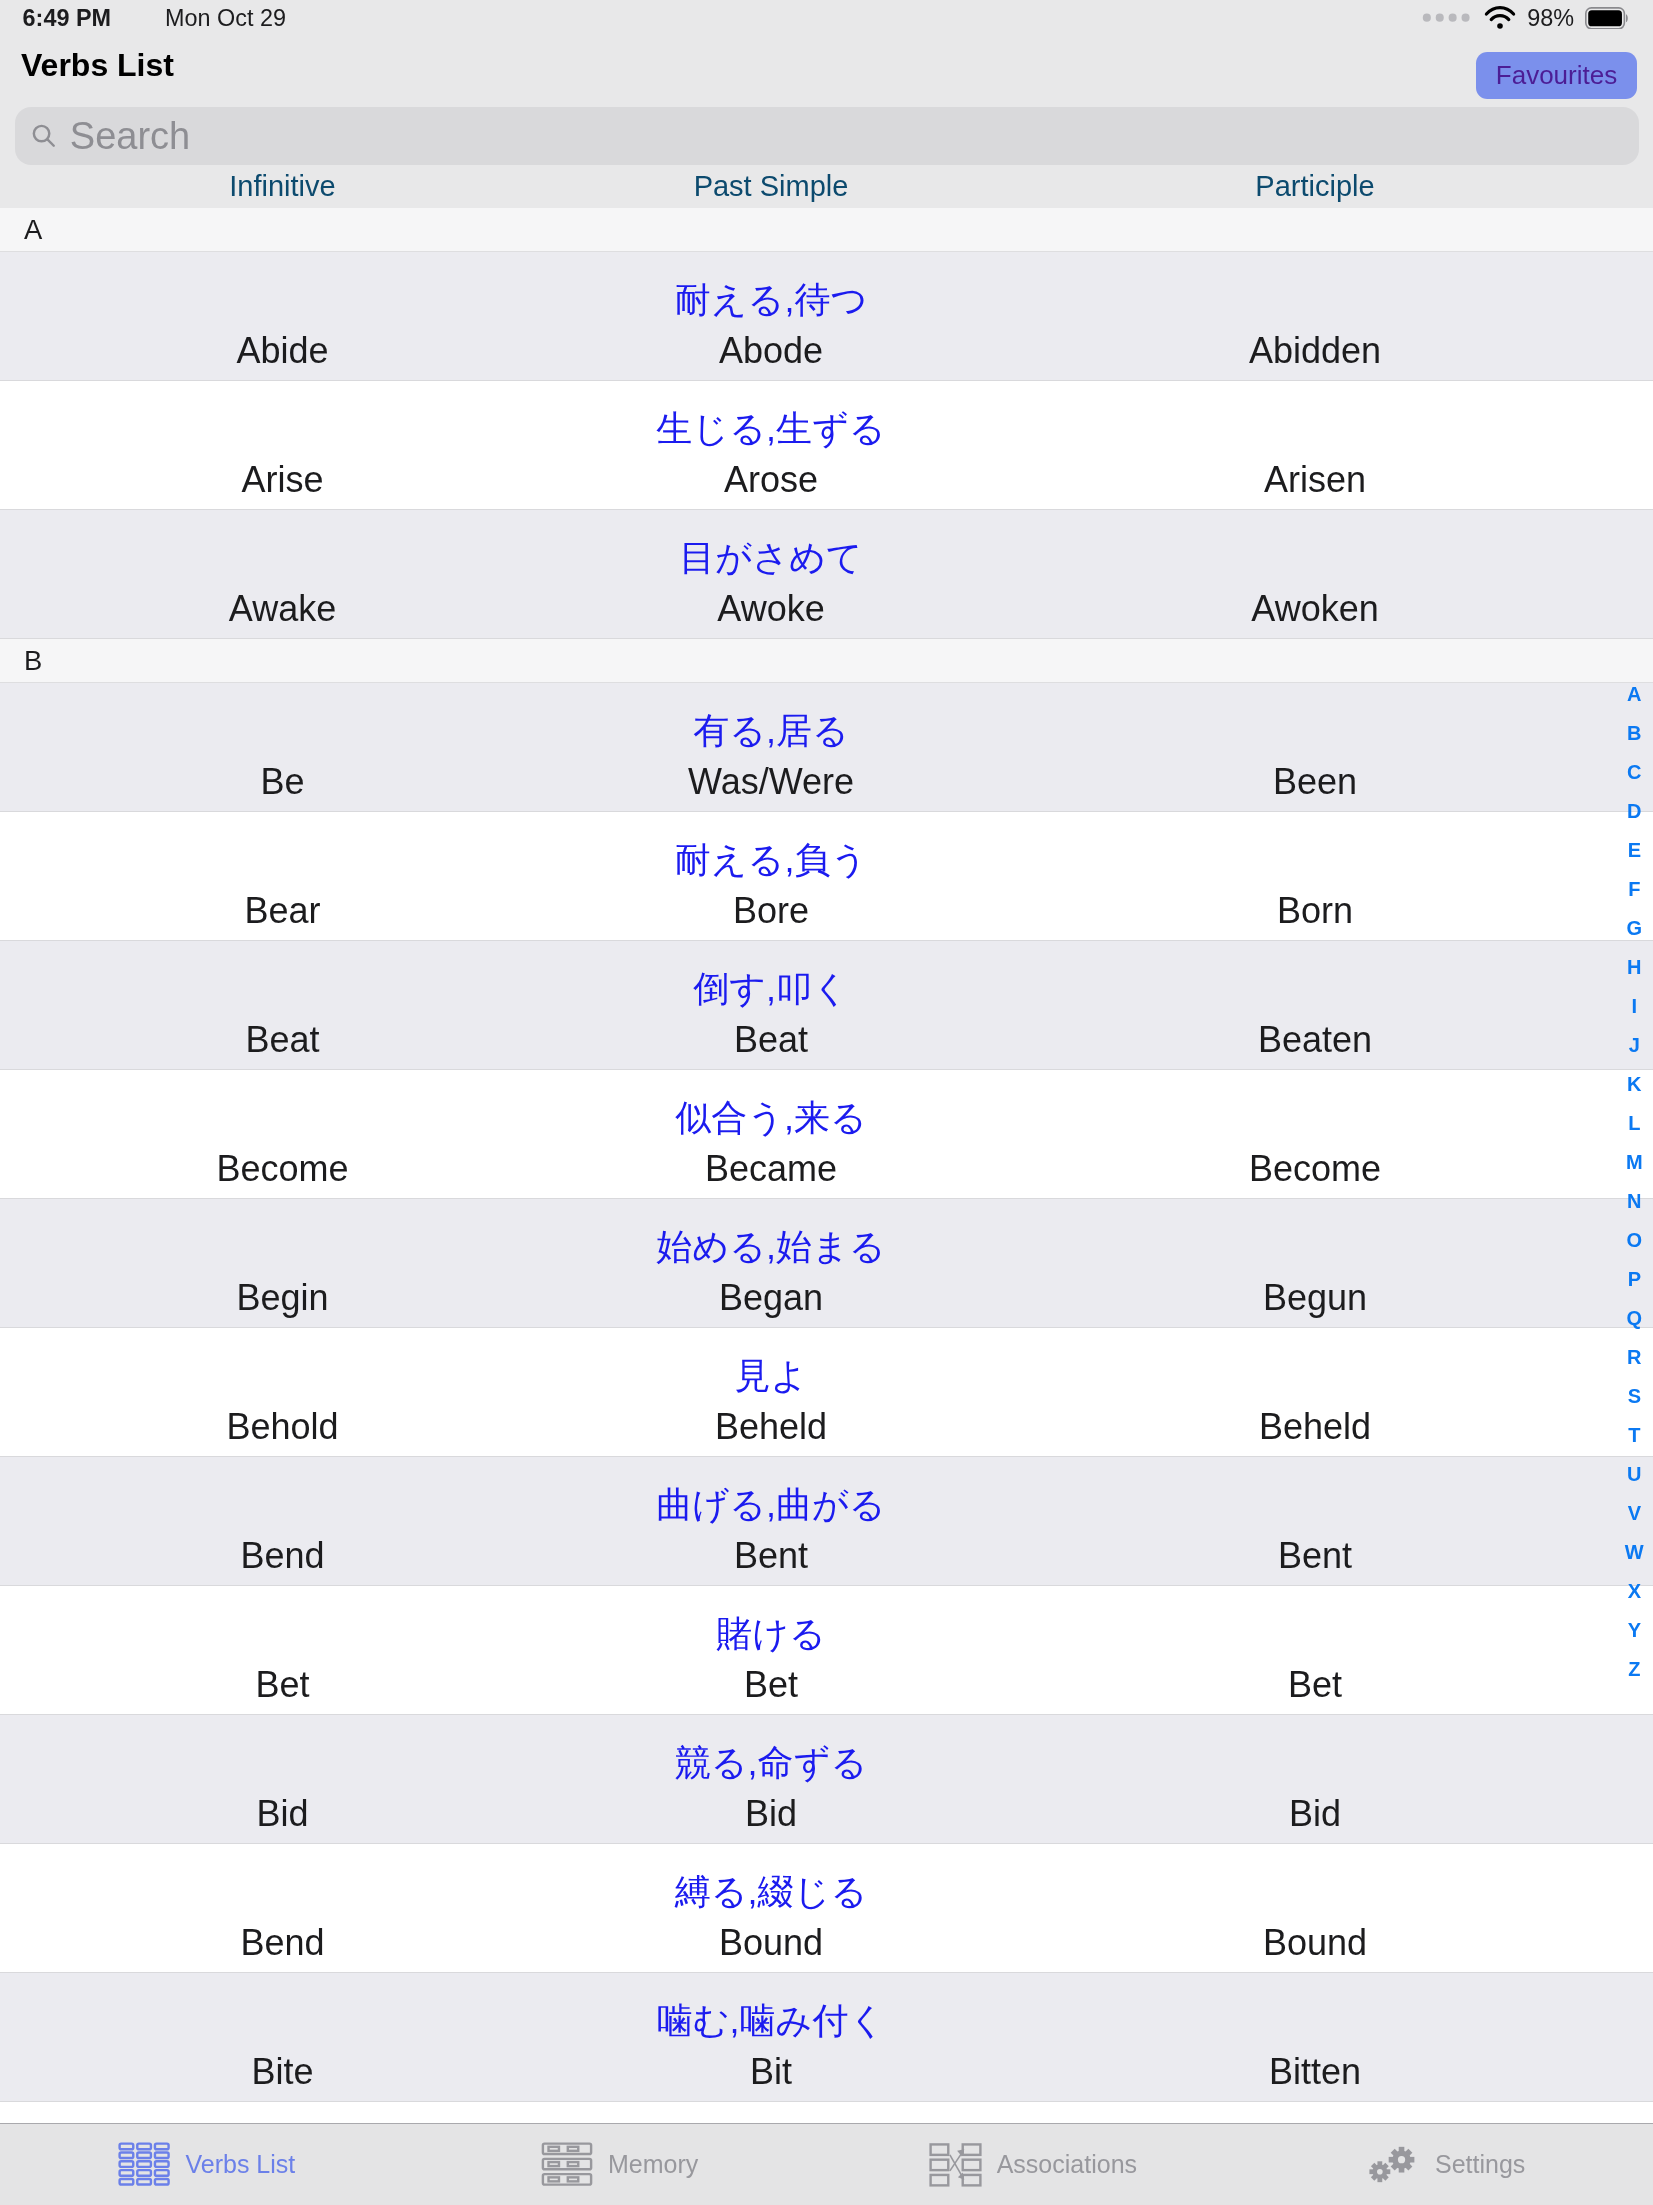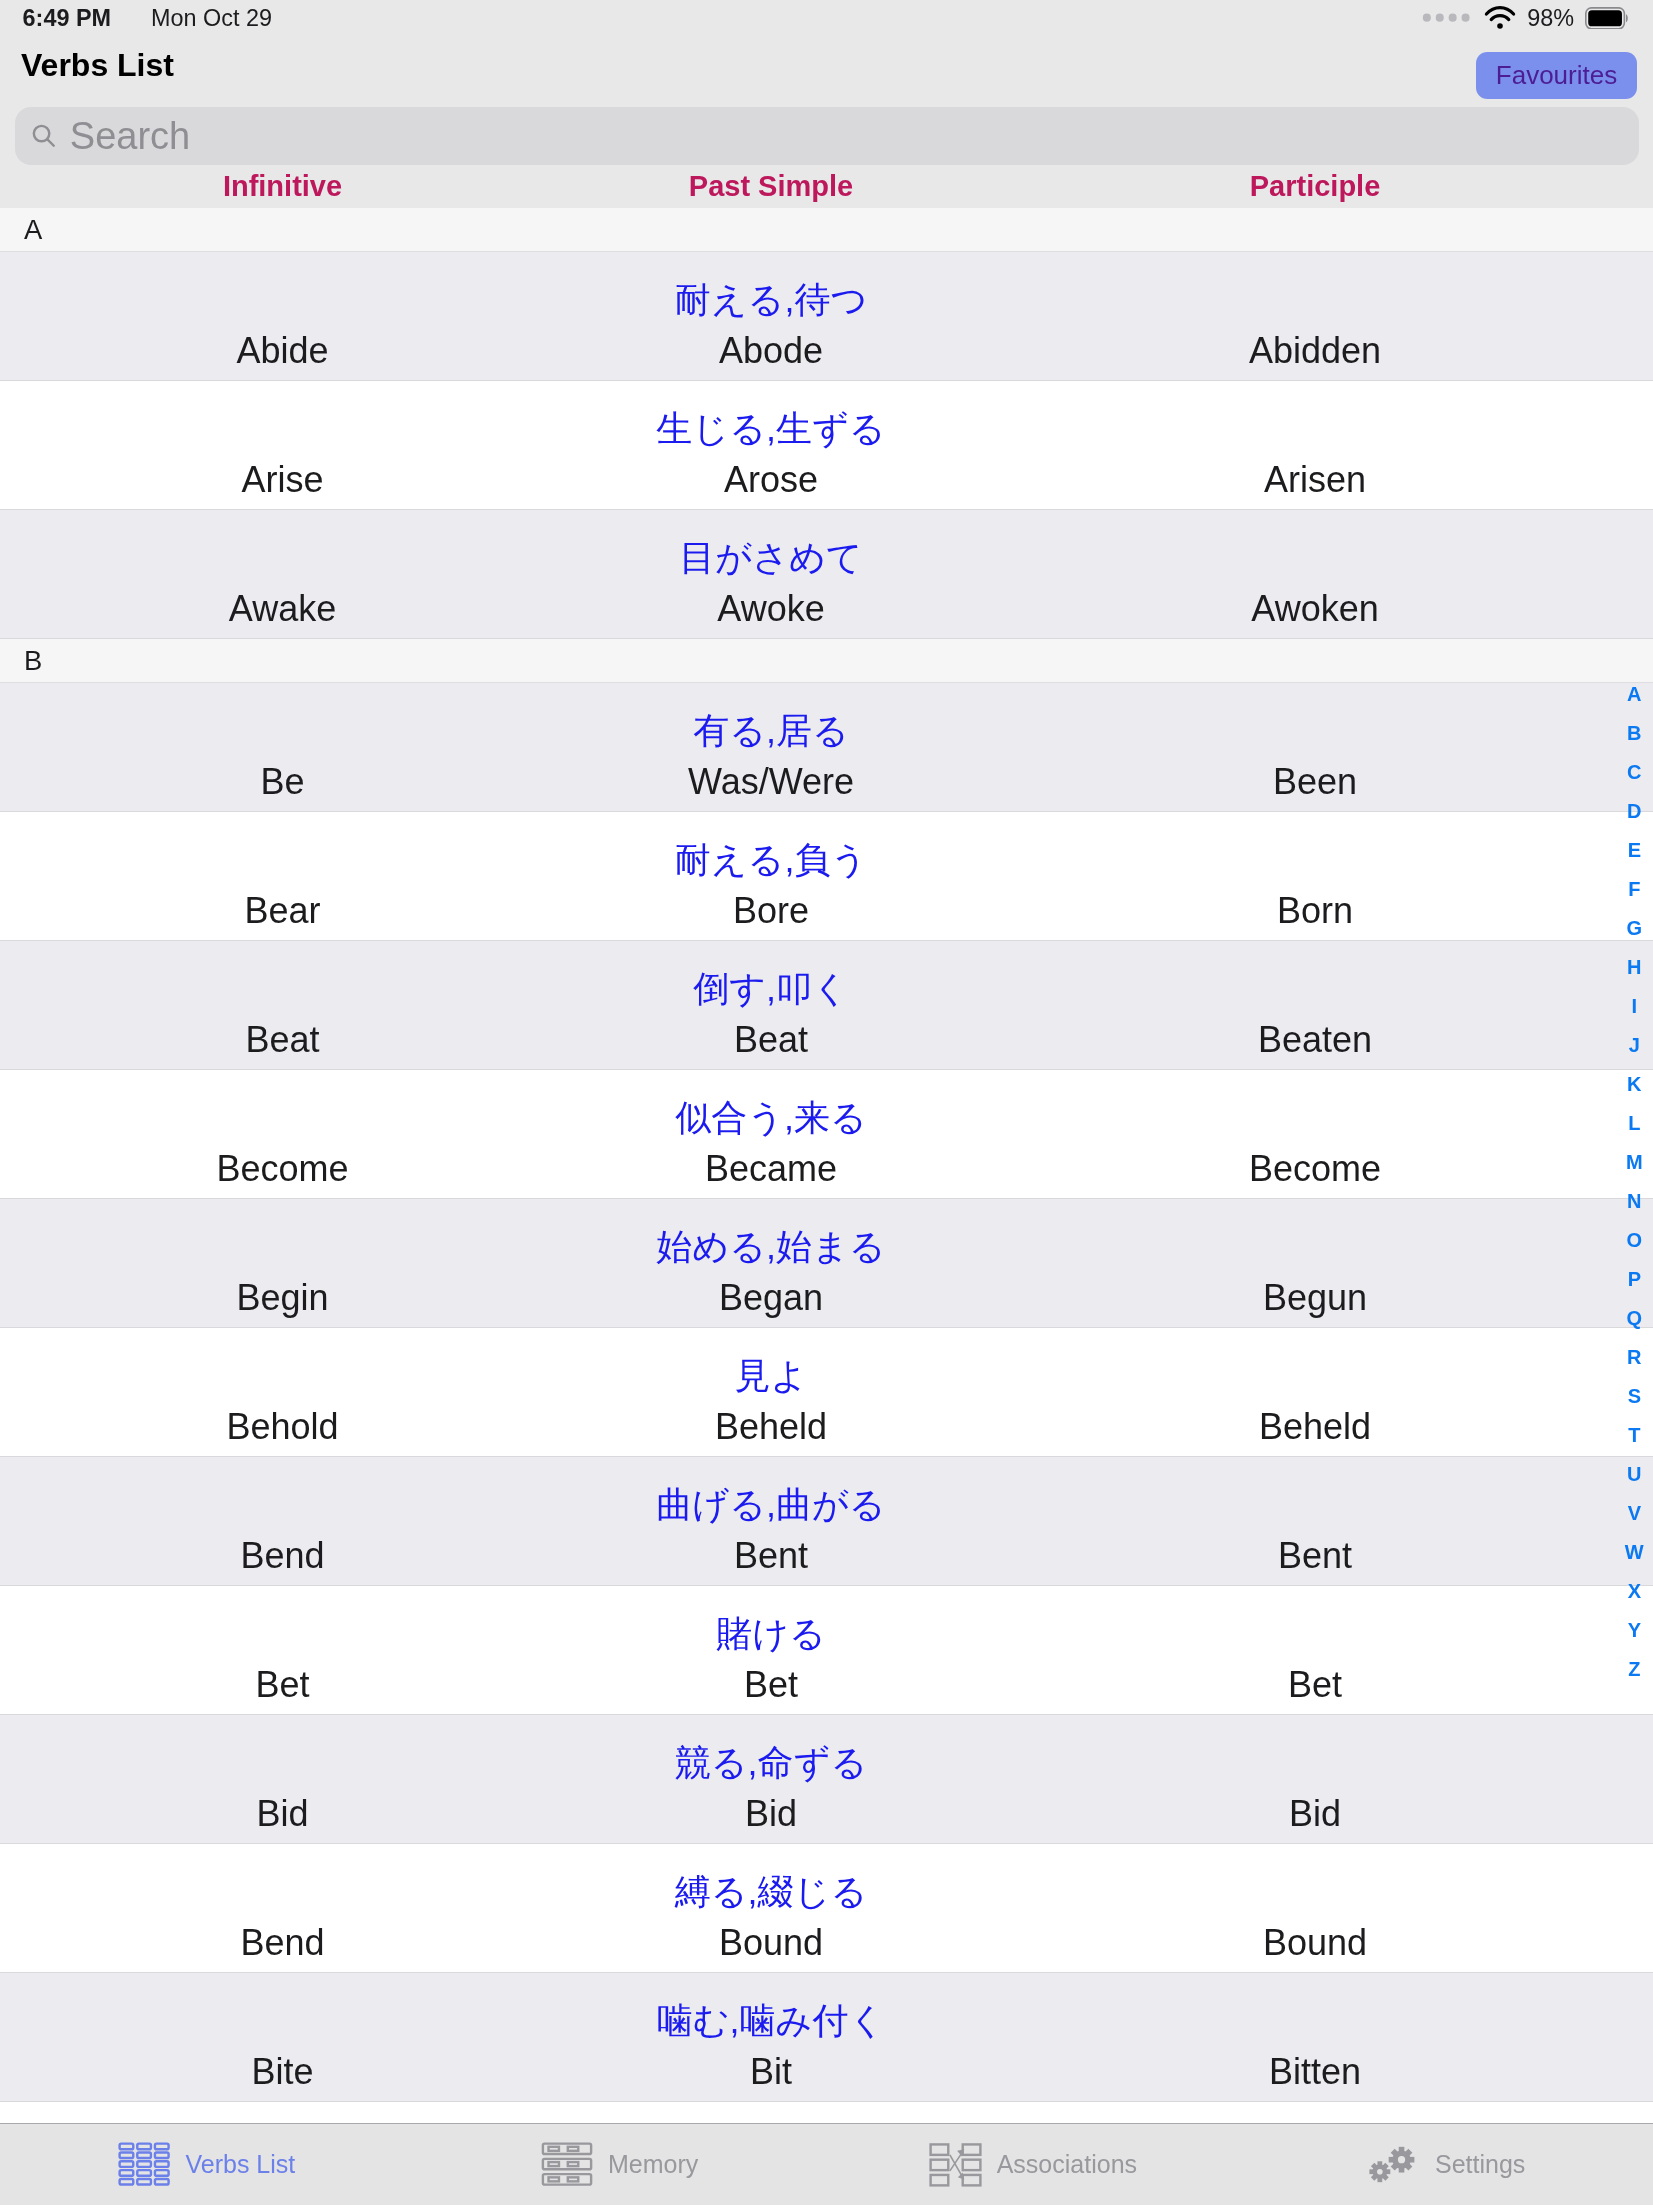--- a/index.html
+++ b/index.html
@@ -3,32 +3,32 @@
 <meta charset="utf-8">
 <style>
   html,body{margin:0;padding:0;background:#fff;}
   .screen{
     position:relative;width:1653px;height:2205px;overflow:hidden;background:#fff;
     font-family:"Liberation Sans","DejaVu Sans",sans-serif;color:#1c1c1e;
   }
   
   .top-chrome{position:absolute;top:0;left:0;width:1653px;height:208px;background:#e8e8e9;}
   .status-bar{position:absolute;top:0;left:0;width:100%;height:36px;display:flex;align-items:center;justify-content:space-between;padding:0 22.6px;box-sizing:border-box;}
-  .sb-left{display:flex;align-items:center;gap:14px;font-size:23.4px;}
+  .sb-left{display:flex;align-items:center;gap:28px;font-size:23.4px;}
   .sb-time{font-weight:700;}
   .sb-date{font-weight:400;margin-left:26px;}
   .sb-right{display:flex;align-items:center;gap:11.3px;}
   .sb-pct{font-size:23.4px;font-weight:400;}
   .nav-title{position:absolute;top:47px;left:21px;font-size:32px;font-weight:700;color:#000;}
   .fav-btn{position:absolute;top:52px;right:16px;width:161px;height:47px;background:#7b90ec;border:none;border-radius:11.3px;color:#4c1d95;font-size:26px;font-family:inherit;display:flex;align-items:center;justify-content:center;cursor:pointer;}
   .search-bar{position:absolute;top:107px;left:14.5px;width:1624px;height:58px;background:#d9d9db;border-radius:16px;display:flex;align-items:center;padding:0 16px;box-sizing:border-box;gap:11.3px;}
   .search-bar input{flex:1;border:none;background:transparent;outline:none;font-size:38px;font-family:inherit;color:#4c1d95;}
   .search-bar input::placeholder{color:#8e8e93;}
   .col-headers{position:absolute;top:165px;left:0;width:1653px;height:43px;display:grid;grid-template-columns:565px 412px 676px;}
-  .col-headers div{display:flex;align-items:center;justify-content:center;font-size:29px;font-weight:700;color:#be185d;}
+  .col-headers div{display:flex;align-items:center;justify-content:center;font-size:29px;font-weight:400;color:#0c4a6e;}
   
   .list{position:absolute;top:208px;left:0;width:1653px;height:1915px;background:#fff;overflow:hidden;}
   .section-header{height:44px;background:#f6f6f7;display:flex;align-items:center;padding-left:24px;font-size:27.4px;font-weight:500;color:#1c1c1e;border-bottom:1.6px solid #dedee0;box-sizing:border-box;}
   .row{height:129px;display:grid;grid-template-columns:565px 412px 676px;border-bottom:1.6px solid #d9d9dc;box-sizing:border-box;}
   .row.gray{background:#ebebf0;}
   .row.white{background:#ffffff;}
   .cell{display:flex;align-items:flex-end;justify-content:center;padding-bottom:9px;box-sizing:border-box;}
   .cell.mid{flex-direction:column;align-items:center;justify-content:flex-end;gap:11.3px;}
   .en{font-size:36px;color:#1c1c1e;line-height:40px;}
   .jp{font-size:36px;color:#1b1bef;line-height:40px;}

